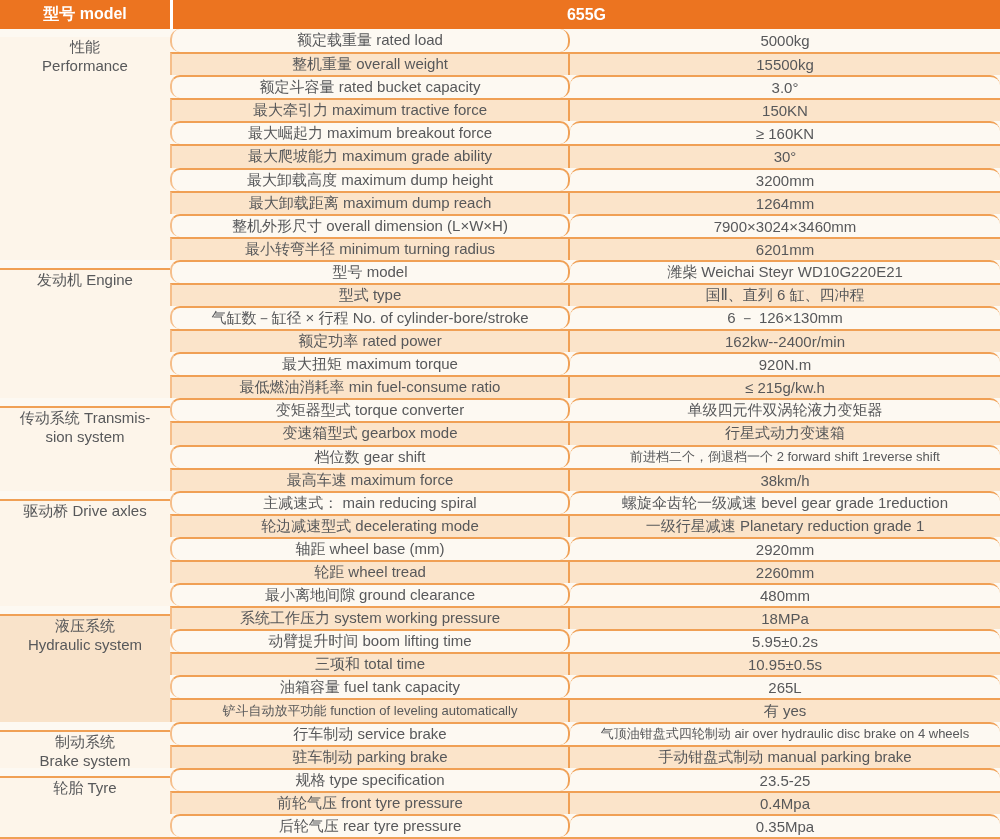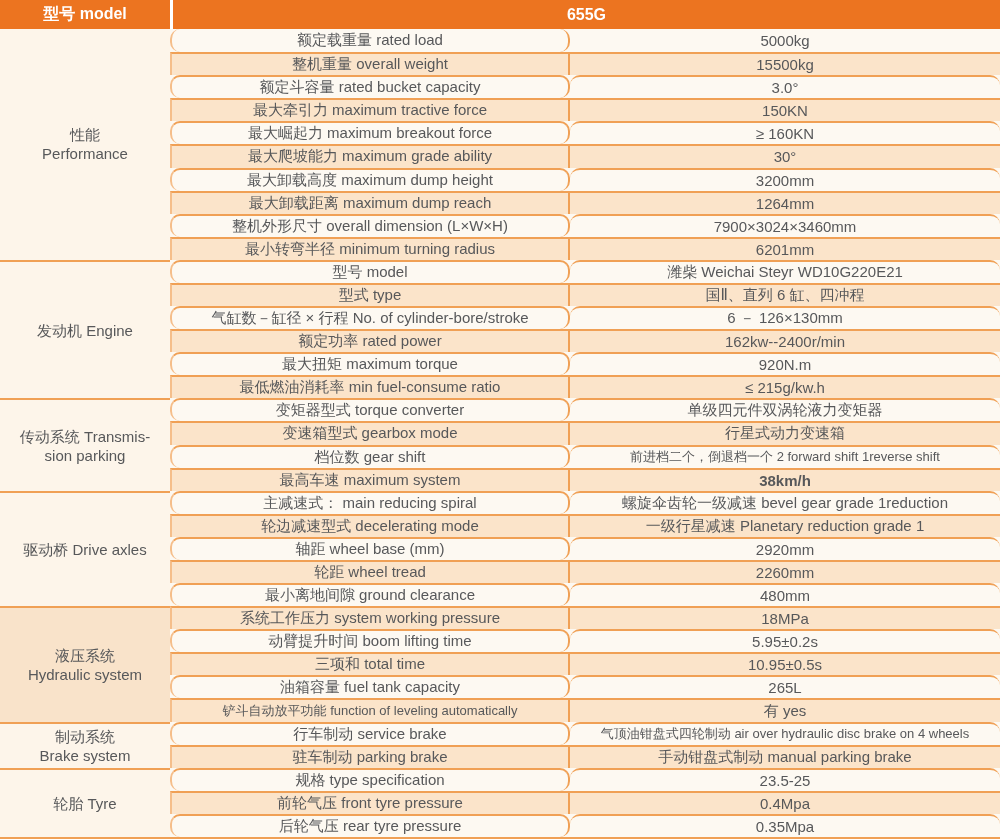--- a/index.html
+++ b/index.html
@@ -28,24 +28,25 @@
   .grid{
     display:grid;
     grid-template-columns:170px 400px 430px;
     grid-template-rows:repeat(35,1fr);
     width:1000px;height:810px;
     box-sizing:border-box;
     border-bottom:2px solid #f0a055;
   }
   .cat{
     grid-column:1;
-    display:flex;flex-direction:column;align-items:center;justify-content:center;
+    display:flex;flex-direction:column;align-items:center;
     text-align:center;font-size:15px;line-height:19px;
     background:#fdf5ea;
     box-sizing:border-box;
+    margin-top:8px;
   }
   .cat.peach{background:#f9e3ca;}
   .cell{
     display:flex;align-items:center;justify-content:center;
     text-align:center;font-size:15px;
     box-sizing:border-box;
     white-space:nowrap;
     overflow:hidden;
   }
   .cell.small{font-size:13px;}
@@ -98,30 +99,30 @@
       <div class="cell label light bt" style="grid-row: 13;">气缸数－缸径 × 行程 No. of cylinder-bore/stroke</div>
       <div class="cell value light bt" style="grid-row: 13;">6 － 126×130mm</div>
       <div class="cell label peachrow bt" style="grid-row: 14;">额定功率 rated power</div>
       <div class="cell value peachrow bt" style="grid-row: 14;">162kw--2400r/min</div>
       <div class="cell label light bt" style="grid-row: 15;">最大扭矩 maximum torque</div>
       <div class="cell value light bt" style="grid-row: 15;">920N.m</div>
       <div class="cell label peachrow bt" style="grid-row: 16;">最低燃油消耗率 min fuel-consume ratio</div>
       <div class="cell value peachrow bt" style="grid-row: 16;">≤ 215g/kw.h</div>
       <div class="cat bt" style="grid-row: 17 / span 4;">
         <div>传动系统 Transmis-</div>
-        <div>sion parking</div>
+        <div>sion system</div>
       </div>
       <div class="cell label light bt" style="grid-row: 17;">变矩器型式 torque converter</div>
       <div class="cell value light bt" style="grid-row: 17;">单级四元件双涡轮液力变矩器</div>
       <div class="cell label peachrow bt" style="grid-row: 18;">变速箱型式 gearbox mode</div>
       <div class="cell label light bt" style="grid-row: 19;">档位数 gear shift</div>
       <div class="cell value peachrow bt" style="grid-row: 18;">行星式动力变速箱</div>
       <div class="cell value light bt small" style="grid-row: 19;">前进档二个，倒退档一个 2 forward shift 1reverse shift</div>
-      <div class="cell label peachrow bt" style="grid-row: 20;">最高车速 maximum system</div>
-      <div class="cell value peachrow bt" style="grid-row: 20; font-weight: bold;">38km/h</div>
+      <div class="cell label peachrow bt" style="grid-row: 20;">最高车速 maximum force</div>
+      <div class="cell value peachrow bt" style="grid-row: 20;">38km/h</div>
       <div class="cat bt" style="grid-row: 21 / span 5;">
         <div>驱动桥 Drive axles</div>
       </div>
       <div class="cell label light bt" style="grid-row: 21;">主减速式： main reducing spiral</div>
       <div class="cell value light bt" style="grid-row: 21;">螺旋伞齿轮一级减速 bevel gear grade 1reduction</div>
       <div class="cell label peachrow bt" style="grid-row: 22;">轮边减速型式 decelerating mode</div>
       <div class="cell value peachrow bt" style="grid-row: 22;">一级行星减速 Planetary reduction grade 1</div>
       <div class="cell label light bt" style="grid-row: 23;">轴距 wheel base (mm)</div>
       <div class="cell value light bt" style="grid-row: 23;">2920mm</div>
       <div class="cell label peachrow bt" style="grid-row: 24;">轮距 wheel tread</div>

